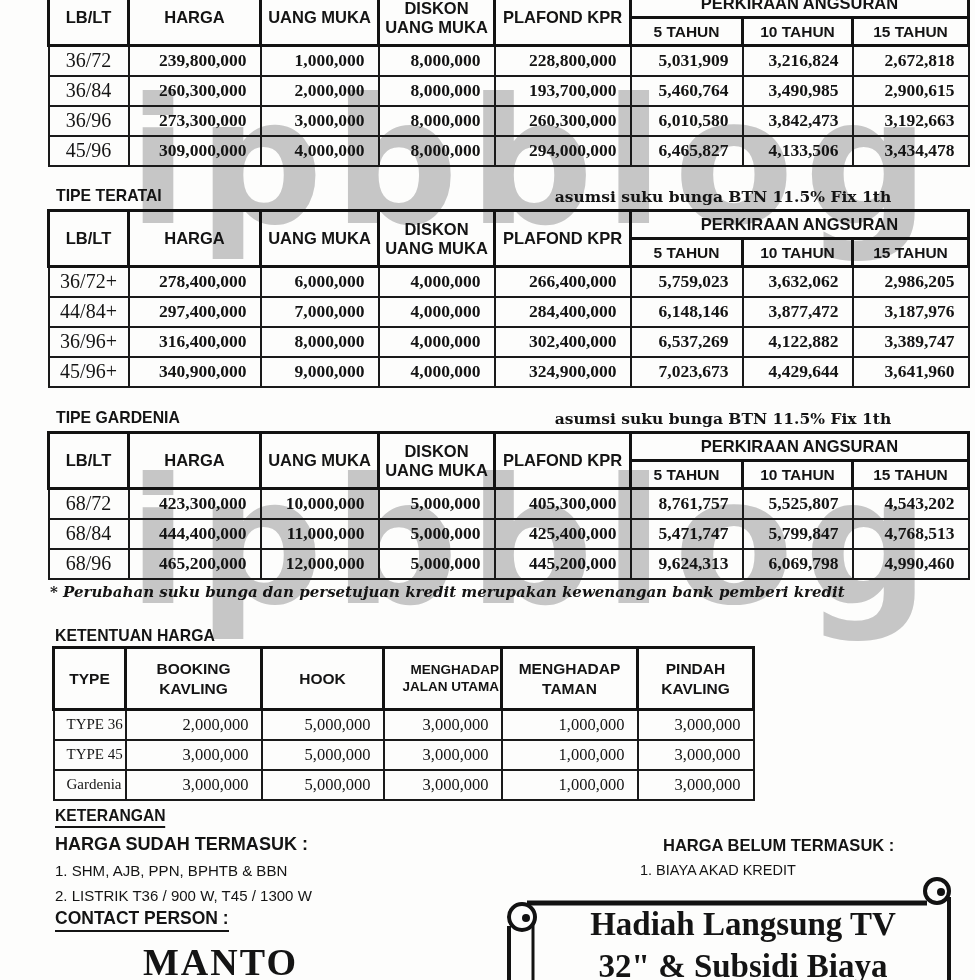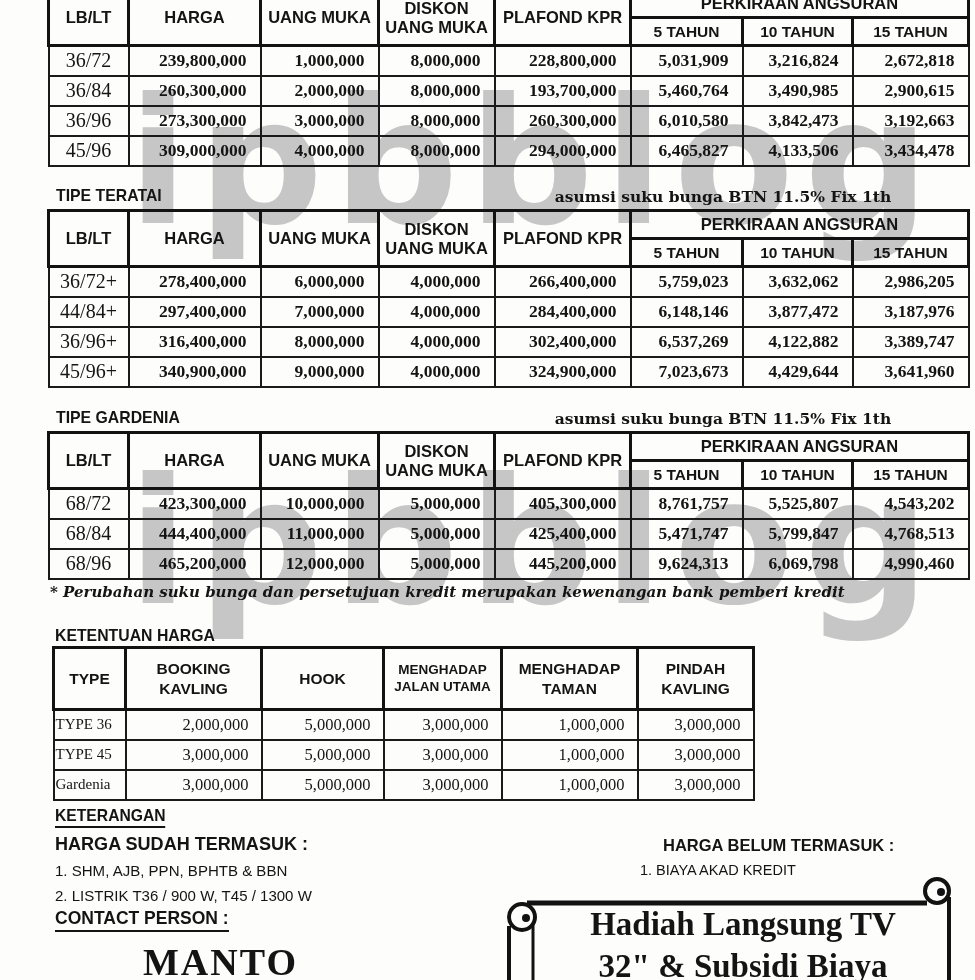--- a/index.html
+++ b/index.html
@@ -27,27 +27,27 @@
              transform:scaleX(.93);transform-origin:left;white-space:nowrap;}
   .rate-note{position:absolute;z-index:1;left:480px;width:486px;text-align:center;
              font-family:"DejaVu Serif",serif;font-weight:bold;font-size:15.5px;}
   .footnote{position:absolute;z-index:1;left:50px;top:583px;
             font-family:"DejaVu Serif",serif;font-style:italic;font-weight:bold;font-size:15px;}
 
   
   .kt{position:absolute;z-index:1;left:52px;top:646px;width:700px;}
   .kt th{border:3px solid #121212;font-weight:bold;font-size:15.5px;line-height:1.25;
          text-align:center;vertical-align:middle;padding:1px;}
-  .kt th:nth-child(4){font-size:13.5px;}
+  .kt th:nth-child(4){font-size:13.5px;text-align:right;}
   .kt thead tr{height:62px;}
   .kt tbody tr{height:30px;}
   .kt td{border:2.4px solid #1a1a1a;font-family:"Liberation Serif",serif;font-size:16.5px;
          vertical-align:middle;padding:0;}
   .kt td.num{text-align:right;padding-right:12px;}
-  .kt td.c0{text-align:left;padding-left:1px;font-size:15px;}
+  .kt td.c0{text-align:left;padding-left:12px;font-size:15px;}
 
   
   .blk{position:absolute;z-index:1;}
   .u{display:inline-block;border-bottom:2.5px solid #141414;padding-bottom:1px;}
   .ket-title{font-weight:bold;font-size:16.5px;transform:scaleX(.95);transform-origin:left;}
   .ket-head{font-weight:bold;font-size:19px;transform:scaleX(.95);transform-origin:left;margin-top:5px;}
   .ket-item{font-size:15.5px;margin-top:7px;transform:scaleX(.97);transform-origin:left;}
   .belum-head{font-weight:bold;font-size:16.5px;margin-left:23px;}
   .belum-item{font-size:14.5px;margin-top:7px;}
   .contact-label{font-weight:bold;font-size:17.5px;}

